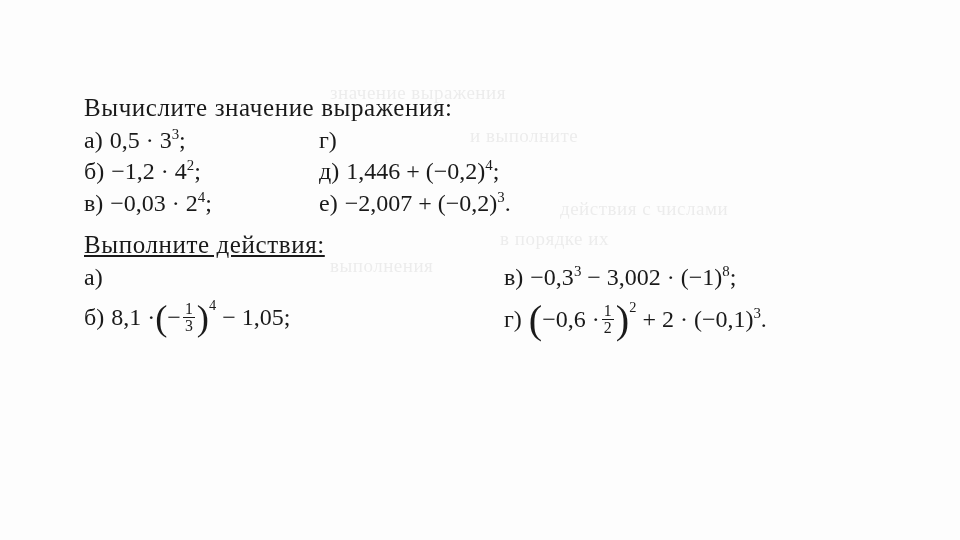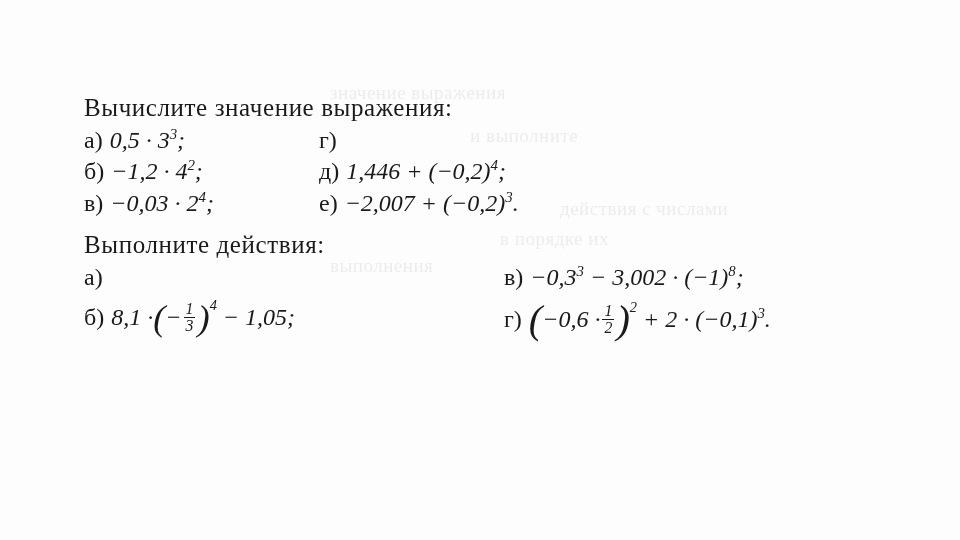--- a/index.html
+++ b/index.html
@@ -31,20 +31,21 @@
     font-size: 25px;
     letter-spacing: 0.6px;
     margin: 0 0 4px 0;
     font-family: "Liberation Serif", serif;
   }
   .heading2 {
     font-size: 25px;
     letter-spacing: 0.6px;
     margin: 14px 0 4px 0;
     font-family: "Liberation Serif", serif;
+    text-decoration: underline;
   }
   .rows {
     margin: 0;
     padding: 0;
   }
   .row {
     display: flex;
     align-items: flex-start;
     margin: 2px 0 3px 0;
     font-size: 24px;
@@ -106,21 +107,21 @@
     letter-spacing: 0.5px;
     user-select: none;
     white-space: nowrap;
     text-align: center;
   }
   .g1 { left: 330px; top: 82px; }
   .g2 { left: 470px; top: 125px; }
   .g3 { left: 560px; top: 198px; }
   .g4 { left: 500px; top: 228px; }
   .g5 { left: 330px; top: 255px; }
-  .nowrap { white-space: nowrap; font-style: italic; }
+  .nowrap { white-space: nowrap; }
 </style>
 </head>
 <body>
 
 <div id="page">
 
   <div class="ghost g1">значение выражения</div>
   <div class="ghost g2">и выполните</div>
   <div class="ghost g3">действия с числами</div>
   <div class="ghost g4">в порядке их</div>

